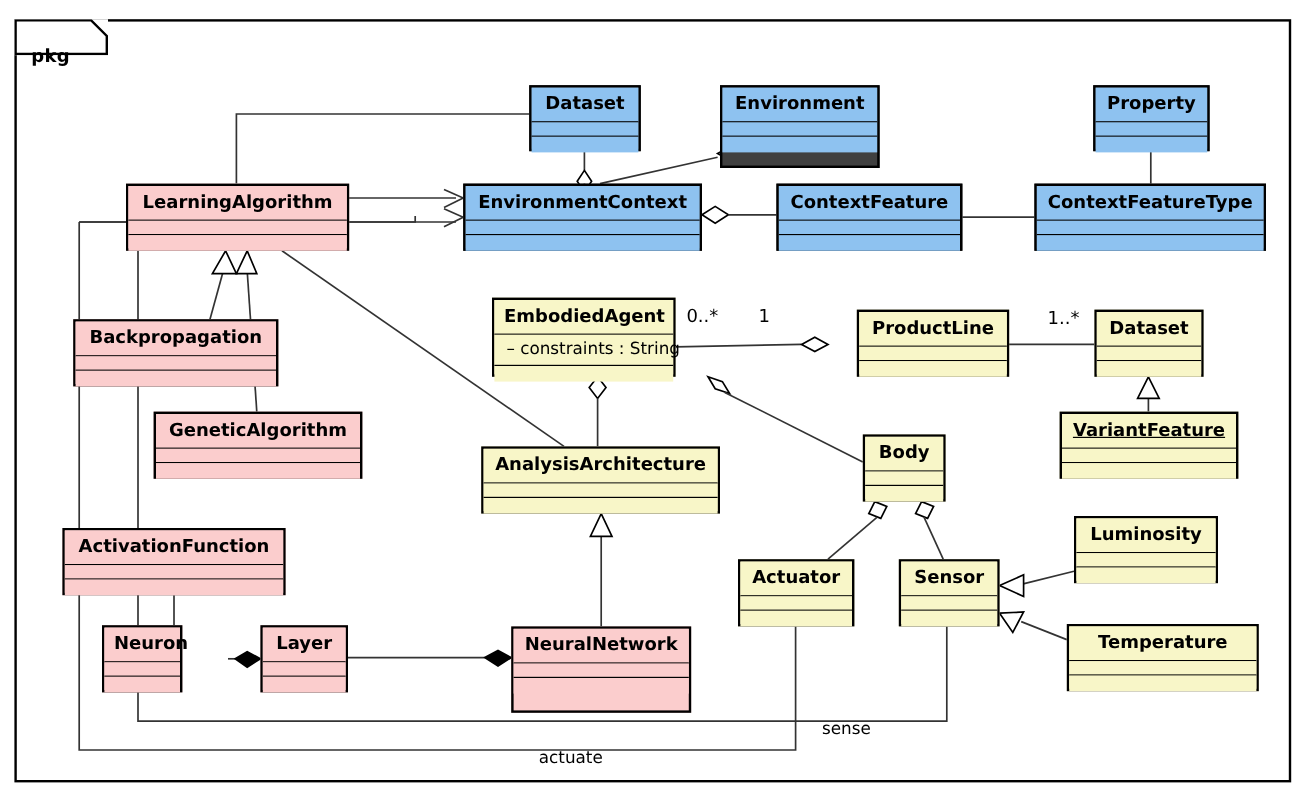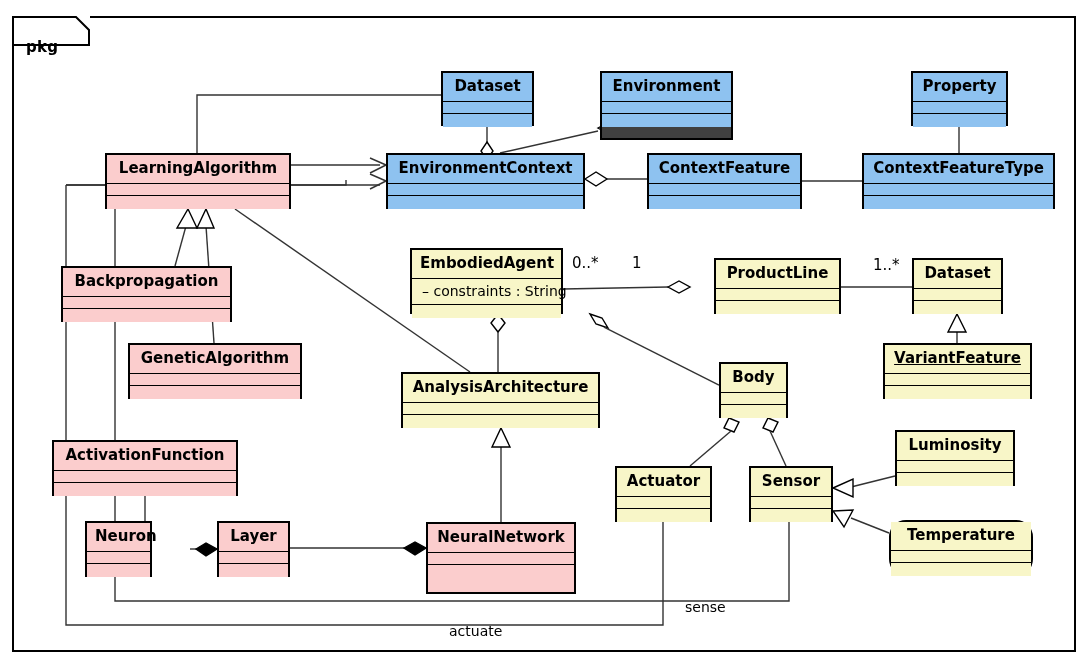--- a/index.html
+++ b/index.html
@@ -373,21 +373,21 @@
       <div class="uml-class yellow" style="left: 749px; top: 466px; width: 84px; height: 56px;">
         <div class="name-band">Sensor</div>
         <div class="attr-band"></div>
         <div class="op-band"></div>
       </div>
       <div class="uml-class yellow" style="left: 895px; top: 430px; width: 120px; height: 56px;">
         <div class="name-band">Luminosity</div>
         <div class="attr-band"></div>
         <div class="op-band"></div>
       </div>
-      <div class="uml-class yellow" style="left: 889px; top: 520px; width: 144px; height: 56px; border-radius: 17px;">
+      <div class="uml-class yellow" style="left: 889px; top: 520px; width: 160px; height: 56px;">
         <div class="name-band">Temperature</div>
         <div class="attr-band"></div>
         <div class="op-band"></div>
       </div>
       <div class="uml-class pink" style="left: 426px; top: 522px; width: 150px; height: 72px;">
         <div class="name-band">NeuralNetwork</div>
         <div class="attr-band"></div>
         <div class="op-band"></div>
       </div>
     </div>

